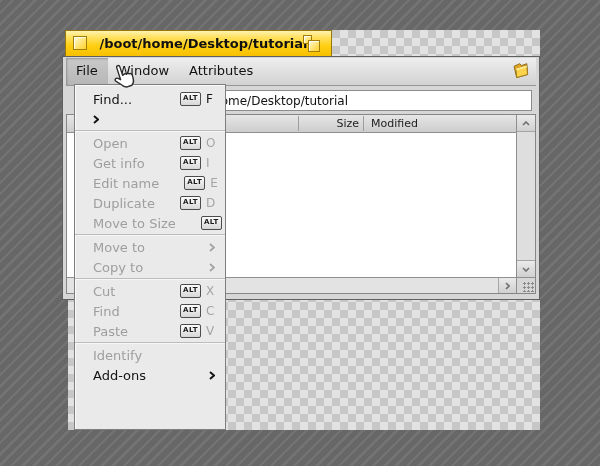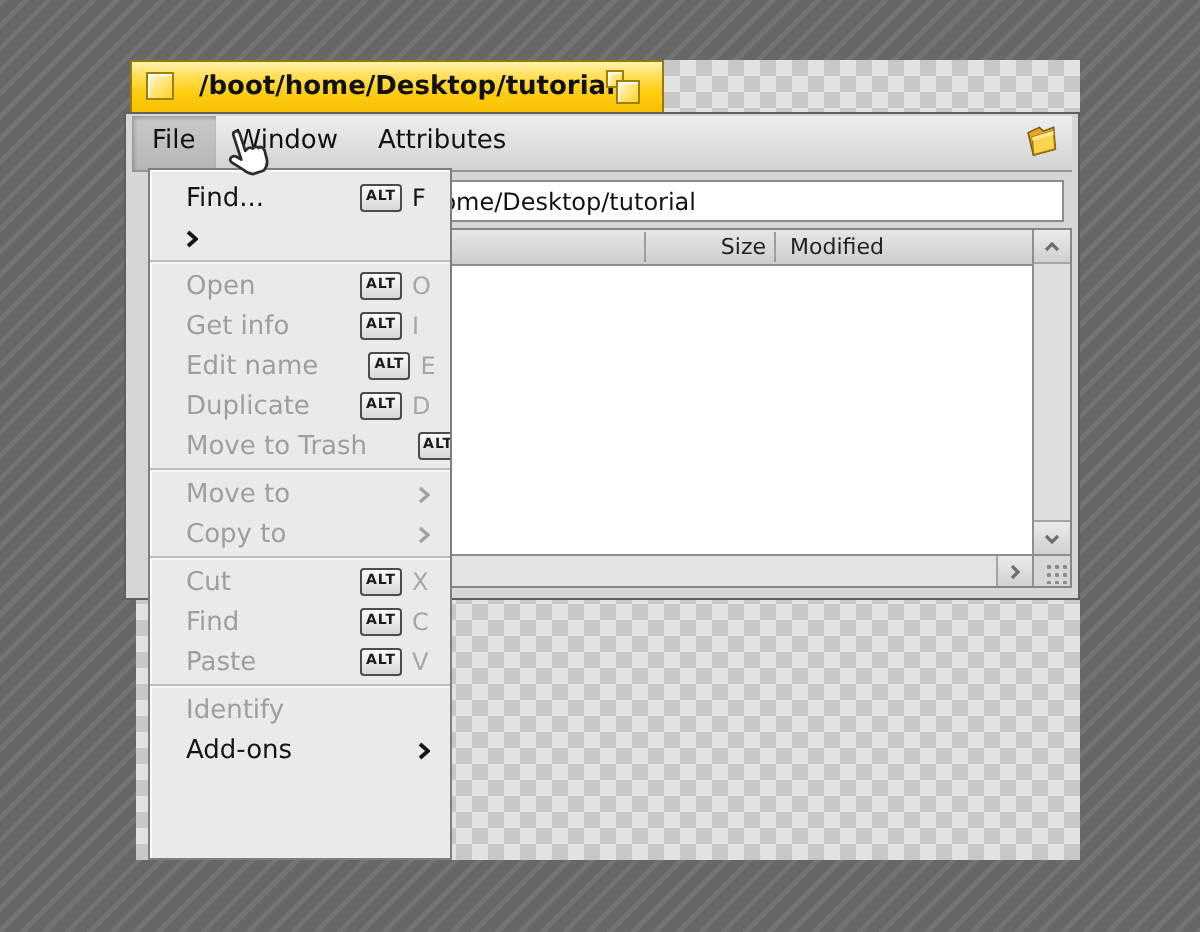--- a/index.html
+++ b/index.html
@@ -33,21 +33,21 @@
   .mbi.pressed{background:linear-gradient(#c9c9c9,#b6b6b6);
     box-shadow:inset 1px 1px 2px rgba(0,0,0,.25);}
   .foldericon{position:absolute;right:3px;top:3px;}
   
   .navrow{position:absolute;left:3px;top:29px;right:3px;height:28px;}
   .pathfield{position:absolute;left:107px;top:4px;right:4px;height:21px;box-sizing:border-box;
     border:1px solid #8c8c8c;background:#fff;font-family:"DejaVu Sans",sans-serif;
     font-size:12px;color:#111;padding:0 0 0 4px;outline:none;}
   
   .pane{position:absolute;left:3px;top:57px;right:3px;bottom:5px;box-sizing:border-box;
-    border:1px solid #868686;background:#0f172a;margin-left:24px;}
+    border:1px solid #868686;background:#0f172a;}
   .hdr{position:absolute;left:0;top:0;right:19px;height:17px;
     background:linear-gradient(#e6e6e6,#cdcdcd);border-bottom:1px solid #8f8f8f;
     font-size:11px;color:#222;}
   .hdiv{position:absolute;top:1px;bottom:1px;width:1px;background:#9e9e9e;}
   .colsize{position:absolute;left:232px;width:60px;top:2px;text-align:right;padding-right:6px;}
   .colmod{position:absolute;left:304px;top:2px;}
   .vscroll{position:absolute;top:0;right:0;width:19px;bottom:16px;
     background:#dedede;border-left:1px solid #8f8f8f;box-sizing:border-box;}
   .sbtn{position:absolute;left:0;right:0;height:16px;background:linear-gradient(#eaeaea,#d0d0d0);
     display:flex;align-items:center;justify-content:center;}
@@ -191,21 +191,21 @@
       </span>
     </div>
     <div class="mi disabled">
       <span class="ml">Duplicate</span>
       <span class="ms">
         <span class="kbd">ALT</span>
         <span class="kl">D</span>
       </span>
     </div>
     <div class="mi disabled">
-      <span class="ml">Move to Trash</span>
+      <span class="ml">Move to Size</span>
       <span class="ms">
         <span class="kbd">ALT</span>
         <span class="kl">T</span>
       </span>
     </div>
 
     <div class="sep"></div>
 
     <div class="mi disabled">
       <span class="ml">Move to</span>

